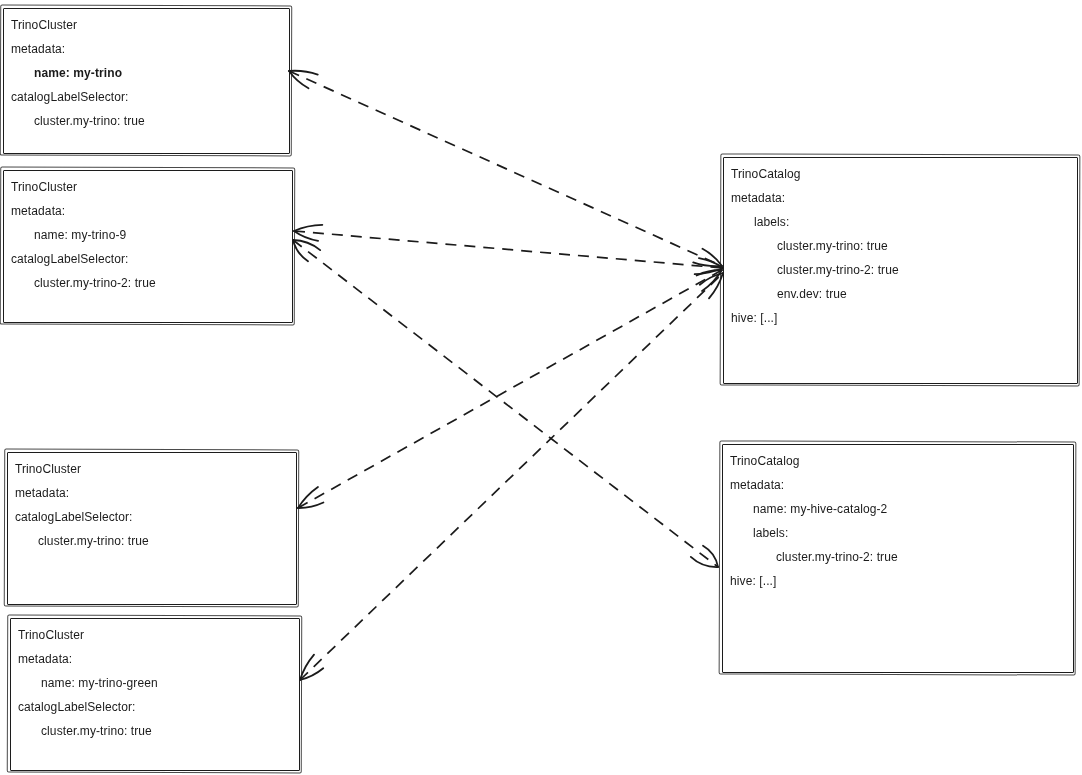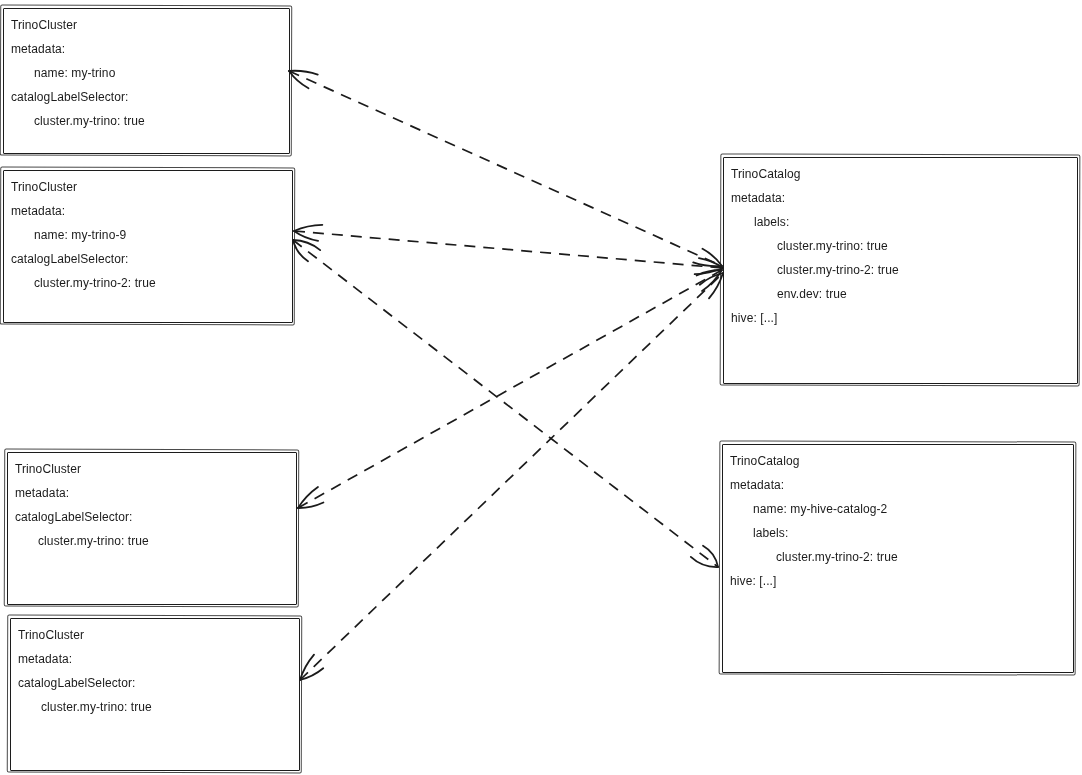--- a/index.html
+++ b/index.html
@@ -99,40 +99,41 @@
         <path d="M 293 240 Q 296.4164180123295 253.50289183712255 308.0006454999654 261.23630463579684" class="edge-head"></path>
         <path d="M 293 240 Q 308.33353614832924 240.36423781774926 320.18358115536165 250.10212430976114" class="edge-head"></path>
         <path d="M 718 567 Q 715.4003629352012 552.9201602590326 702.9993545000345 545.7636953642032" class="edge-head"></path>
         <path d="M 718 567 Q 702.318114737541 567.573127049677 690.8164188446384 556.8978756902388" class="edge-head"></path>
       </g>
     </svg>
   <div id="nodes-layer">
       <div class="node" style="left: 3px; top: 8px; width: 287px; height: 146px;">
         <div class="yaml-line" style="padding-left: 0px;">TrinoCluster</div>
         <div class="yaml-line" style="padding-left: 0px;">metadata:</div>
-        <div class="yaml-line" style="padding-left: 23px;">name: my-trino</div>
+        <div class="yaml-line" style="padding-left: 23px; font-weight: bold;">name: my-trino</div>
         <div class="yaml-line" style="padding-left: 0px;">catalogLabelSelector:</div>
         <div class="yaml-line" style="padding-left: 23px;">cluster.my-trino: true</div>
       </div>
       <div class="node" style="left: 3px; top: 170px; width: 290px; height: 153px;">
         <div class="yaml-line" style="padding-left: 0px;">TrinoCluster</div>
         <div class="yaml-line" style="padding-left: 0px;">metadata:</div>
         <div class="yaml-line" style="padding-left: 23px;">name: my-trino-9</div>
         <div class="yaml-line" style="padding-left: 0px;">catalogLabelSelector:</div>
         <div class="yaml-line" style="padding-left: 23px;">cluster.my-trino-2: true</div>
       </div>
       <div class="node" style="left: 7px; top: 452px; width: 290px; height: 153px;">
         <div class="yaml-line" style="padding-left: 0px;">TrinoCluster</div>
         <div class="yaml-line" style="padding-left: 0px;">metadata:</div>
         <div class="yaml-line" style="padding-left: 0px;">catalogLabelSelector:</div>
         <div class="yaml-line" style="padding-left: 23px;">cluster.my-trino: true</div>
       </div>
       <div class="node" style="left: 10px; top: 618px; width: 290px; height: 153px;">
         <div class="yaml-line" style="padding-left: 0px;">TrinoCluster</div>
         <div class="yaml-line" style="padding-left: 0px;">metadata:</div>
+        <div class="yaml-line" style="padding-left: 23px;">name: my-trino-green</div>
         <div class="yaml-line" style="padding-left: 0px;">catalogLabelSelector:</div>
         <div class="yaml-line" style="padding-left: 23px;">cluster.my-trino: true</div>
       </div>
       <div class="node" style="left: 723px; top: 157px; width: 355px; height: 227px;">
         <div class="yaml-line" style="padding-left: 0px;">TrinoCatalog</div>
         <div class="yaml-line" style="padding-left: 0px;">metadata:</div>
         <div class="yaml-line" style="padding-left: 23px;">labels:</div>
         <div class="yaml-line" style="padding-left: 46px;">cluster.my-trino: true</div>
         <div class="yaml-line" style="padding-left: 46px;">cluster.my-trino-2: true</div>
         <div class="yaml-line" style="padding-left: 46px;">env.dev: true</div>

